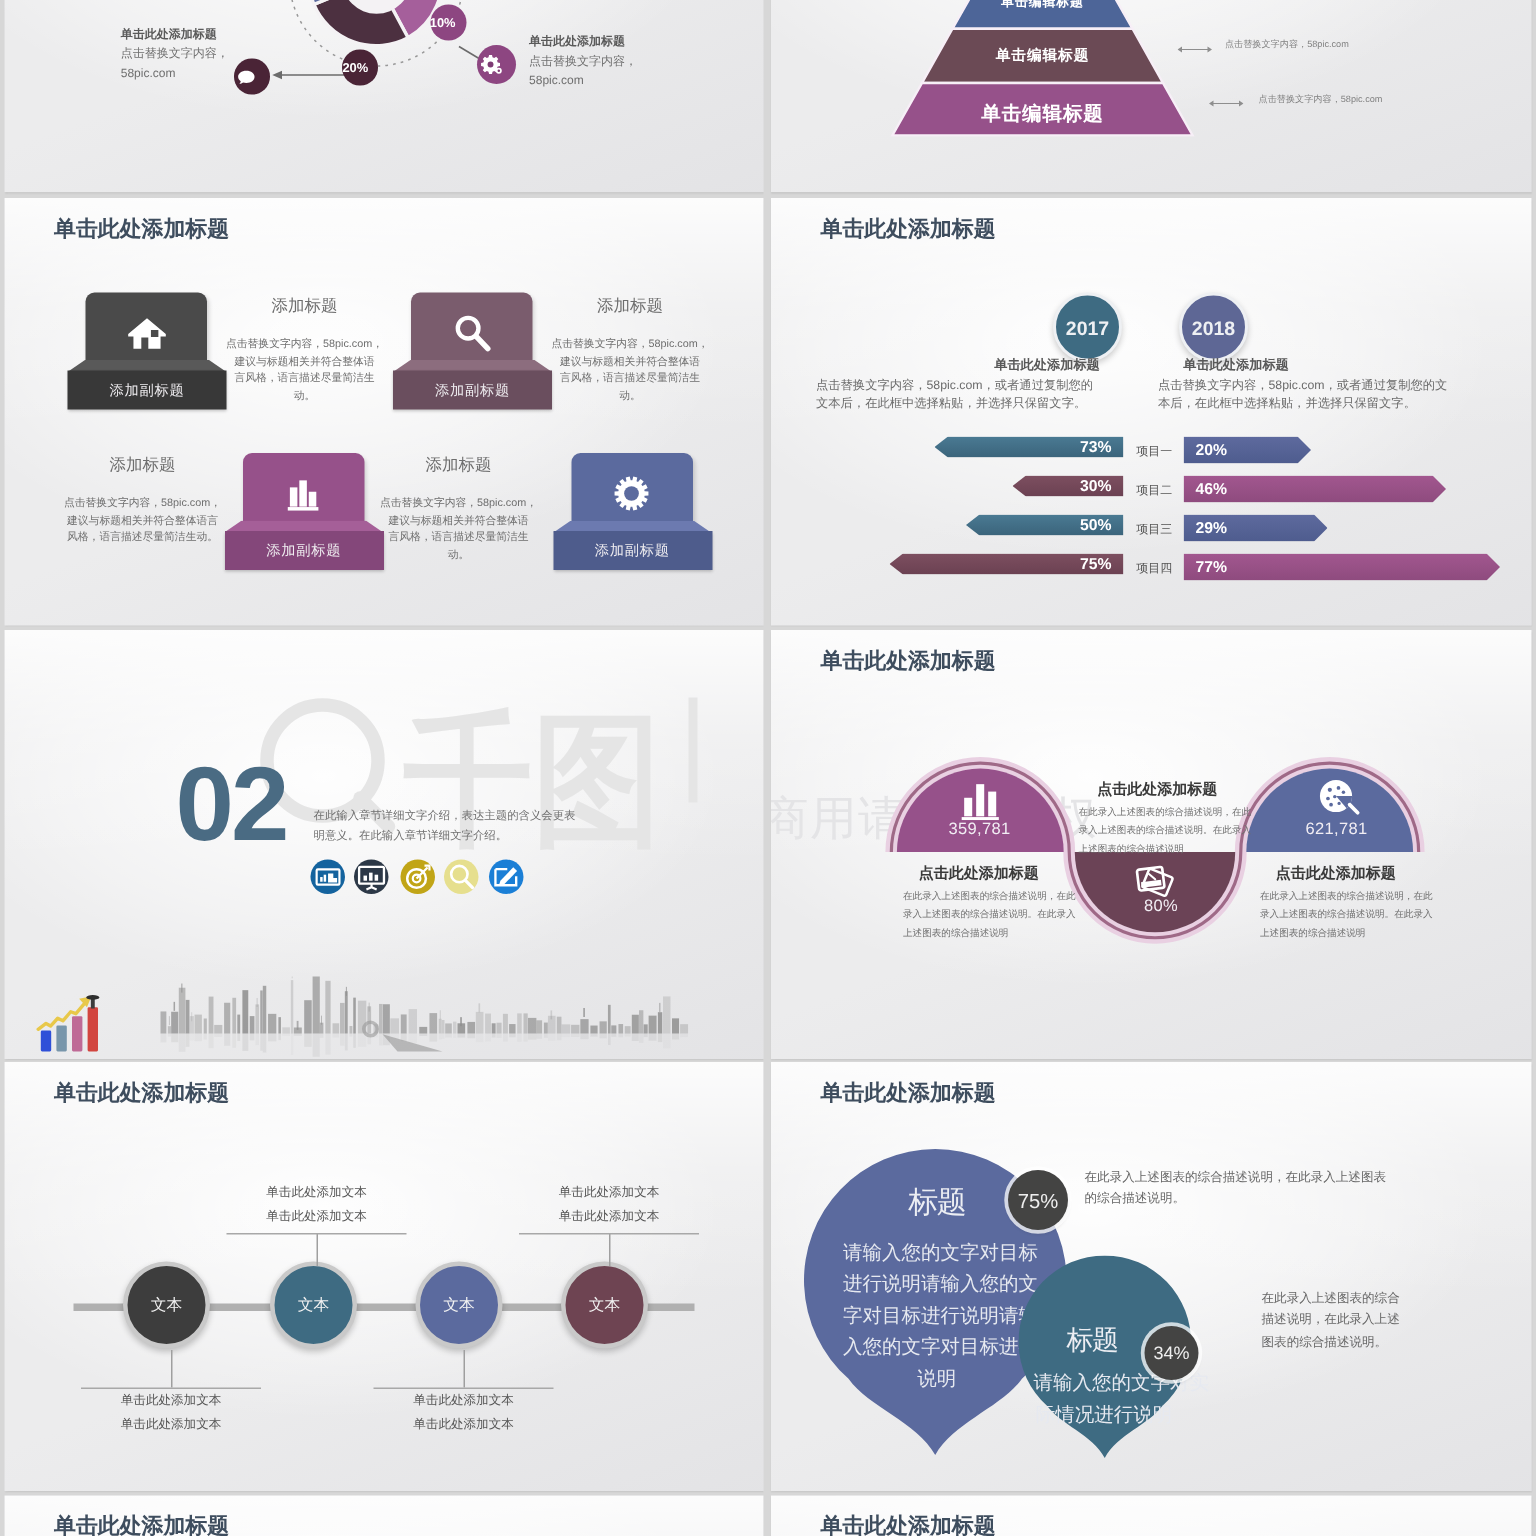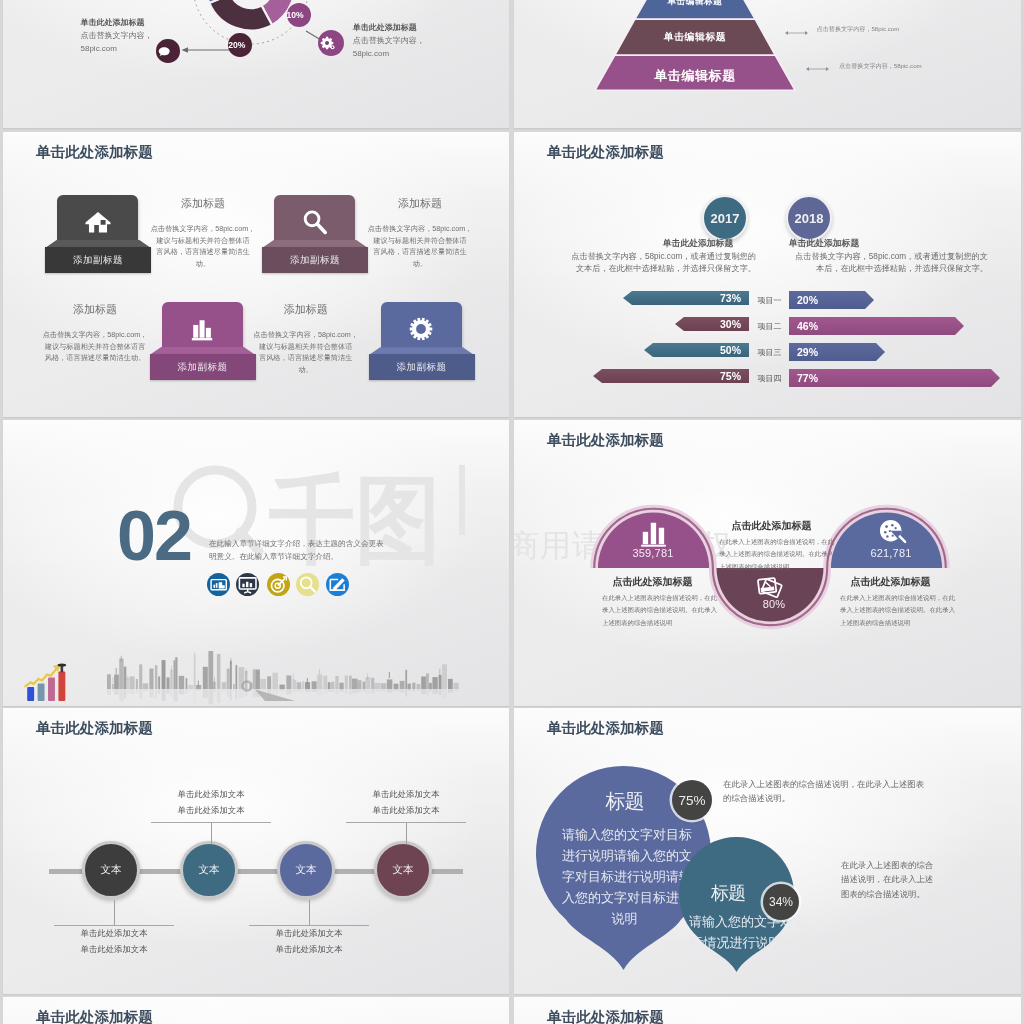--- a/index.html
+++ b/index.html
@@ -76,21 +76,21 @@
   .s5i{position:absolute;top:0;width:23.4px;height:23.4px;border-radius:50%;display:block;}
   .s5i svg{width:23.4px;height:23.4px;display:block;}
   .s5city{position:absolute;left:0;bottom:0px;width:506px;height:55px;opacity:1;}
   .s5city svg{width:100%;height:100%;display:block;}
   .s5bars{position:absolute;left:19px;bottom:3px;width:52px;height:44px;}
   
   .yrc{position:absolute;width:46px;height:46px;border-radius:50%;border:2.5px solid #eef0f3;
      display:flex;align-items:center;justify-content:center;color:#eef0f3;font-size:13px;font-weight:bold;
      box-shadow:0 2px 4px rgba(0,0,0,.20);box-sizing:border-box;}
   .yhead{position:absolute;font-size:8.8px;font-weight:bold;color:#595959;text-align:center;}
-  .ybody{position:absolute;font-size:8.2px;color:#6b6b6b;line-height:1.5;text-align:right;}
+  .ybody{position:absolute;font-size:8.2px;color:#6b6b6b;line-height:1.5;text-align:left;}
   .brow{position:absolute;left:0;width:507px;height:18px;}
   .bl{position:absolute;height:14px;color:#fff;font-size:10.5px;font-weight:bold;
      display:flex;align-items:center;justify-content:flex-end;padding-right:8px;box-sizing:border-box;
      clip-path:polygon(9px 0,100% 0,100% 100%,9px 100%,0 50%);filter:drop-shadow(1px 2px 1.5px rgba(0,0,0,.18));}
   .br{position:absolute;height:18px;color:#fff;font-size:10.5px;font-weight:bold;
      display:flex;align-items:center;justify-content:flex-start;padding-left:8px;box-sizing:border-box;
      clip-path:polygon(0 0,calc(100% - 9px) 0,100% 50%,calc(100% - 9px) 100%,0 100%);filter:drop-shadow(1px 2px 1.5px rgba(0,0,0,.18));}
   .blab{position:absolute;left:236px;width:39px;height:18px;display:flex;align-items:center;justify-content:center;
      font-size:8px;color:#555;}
   .ctxt{position:absolute;text-align:center;}

